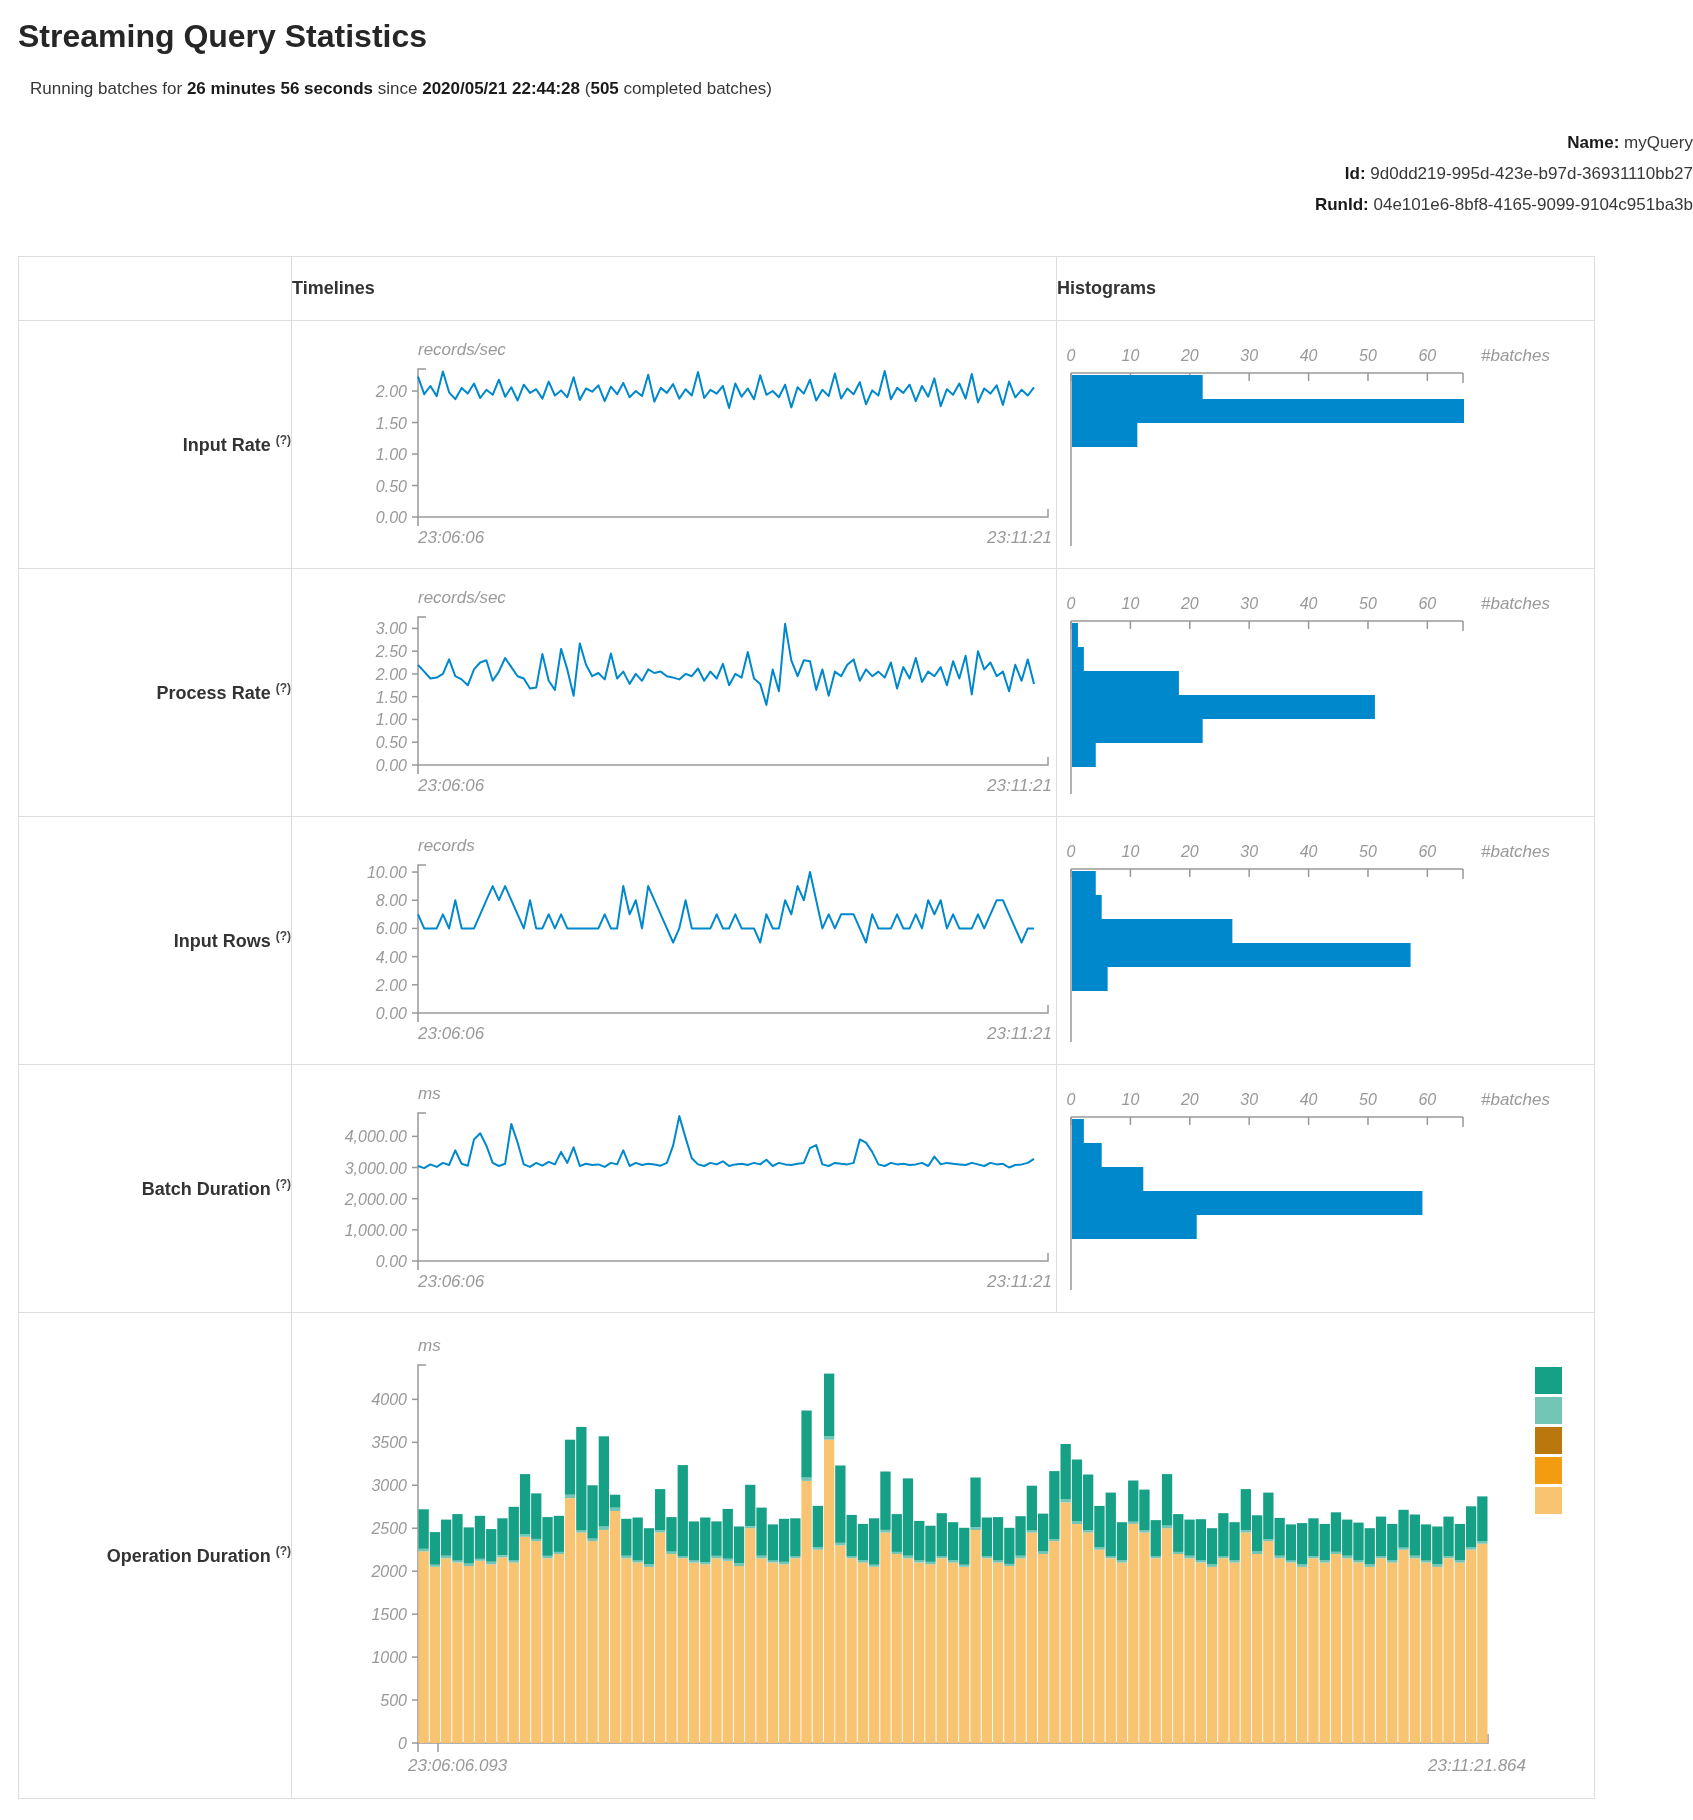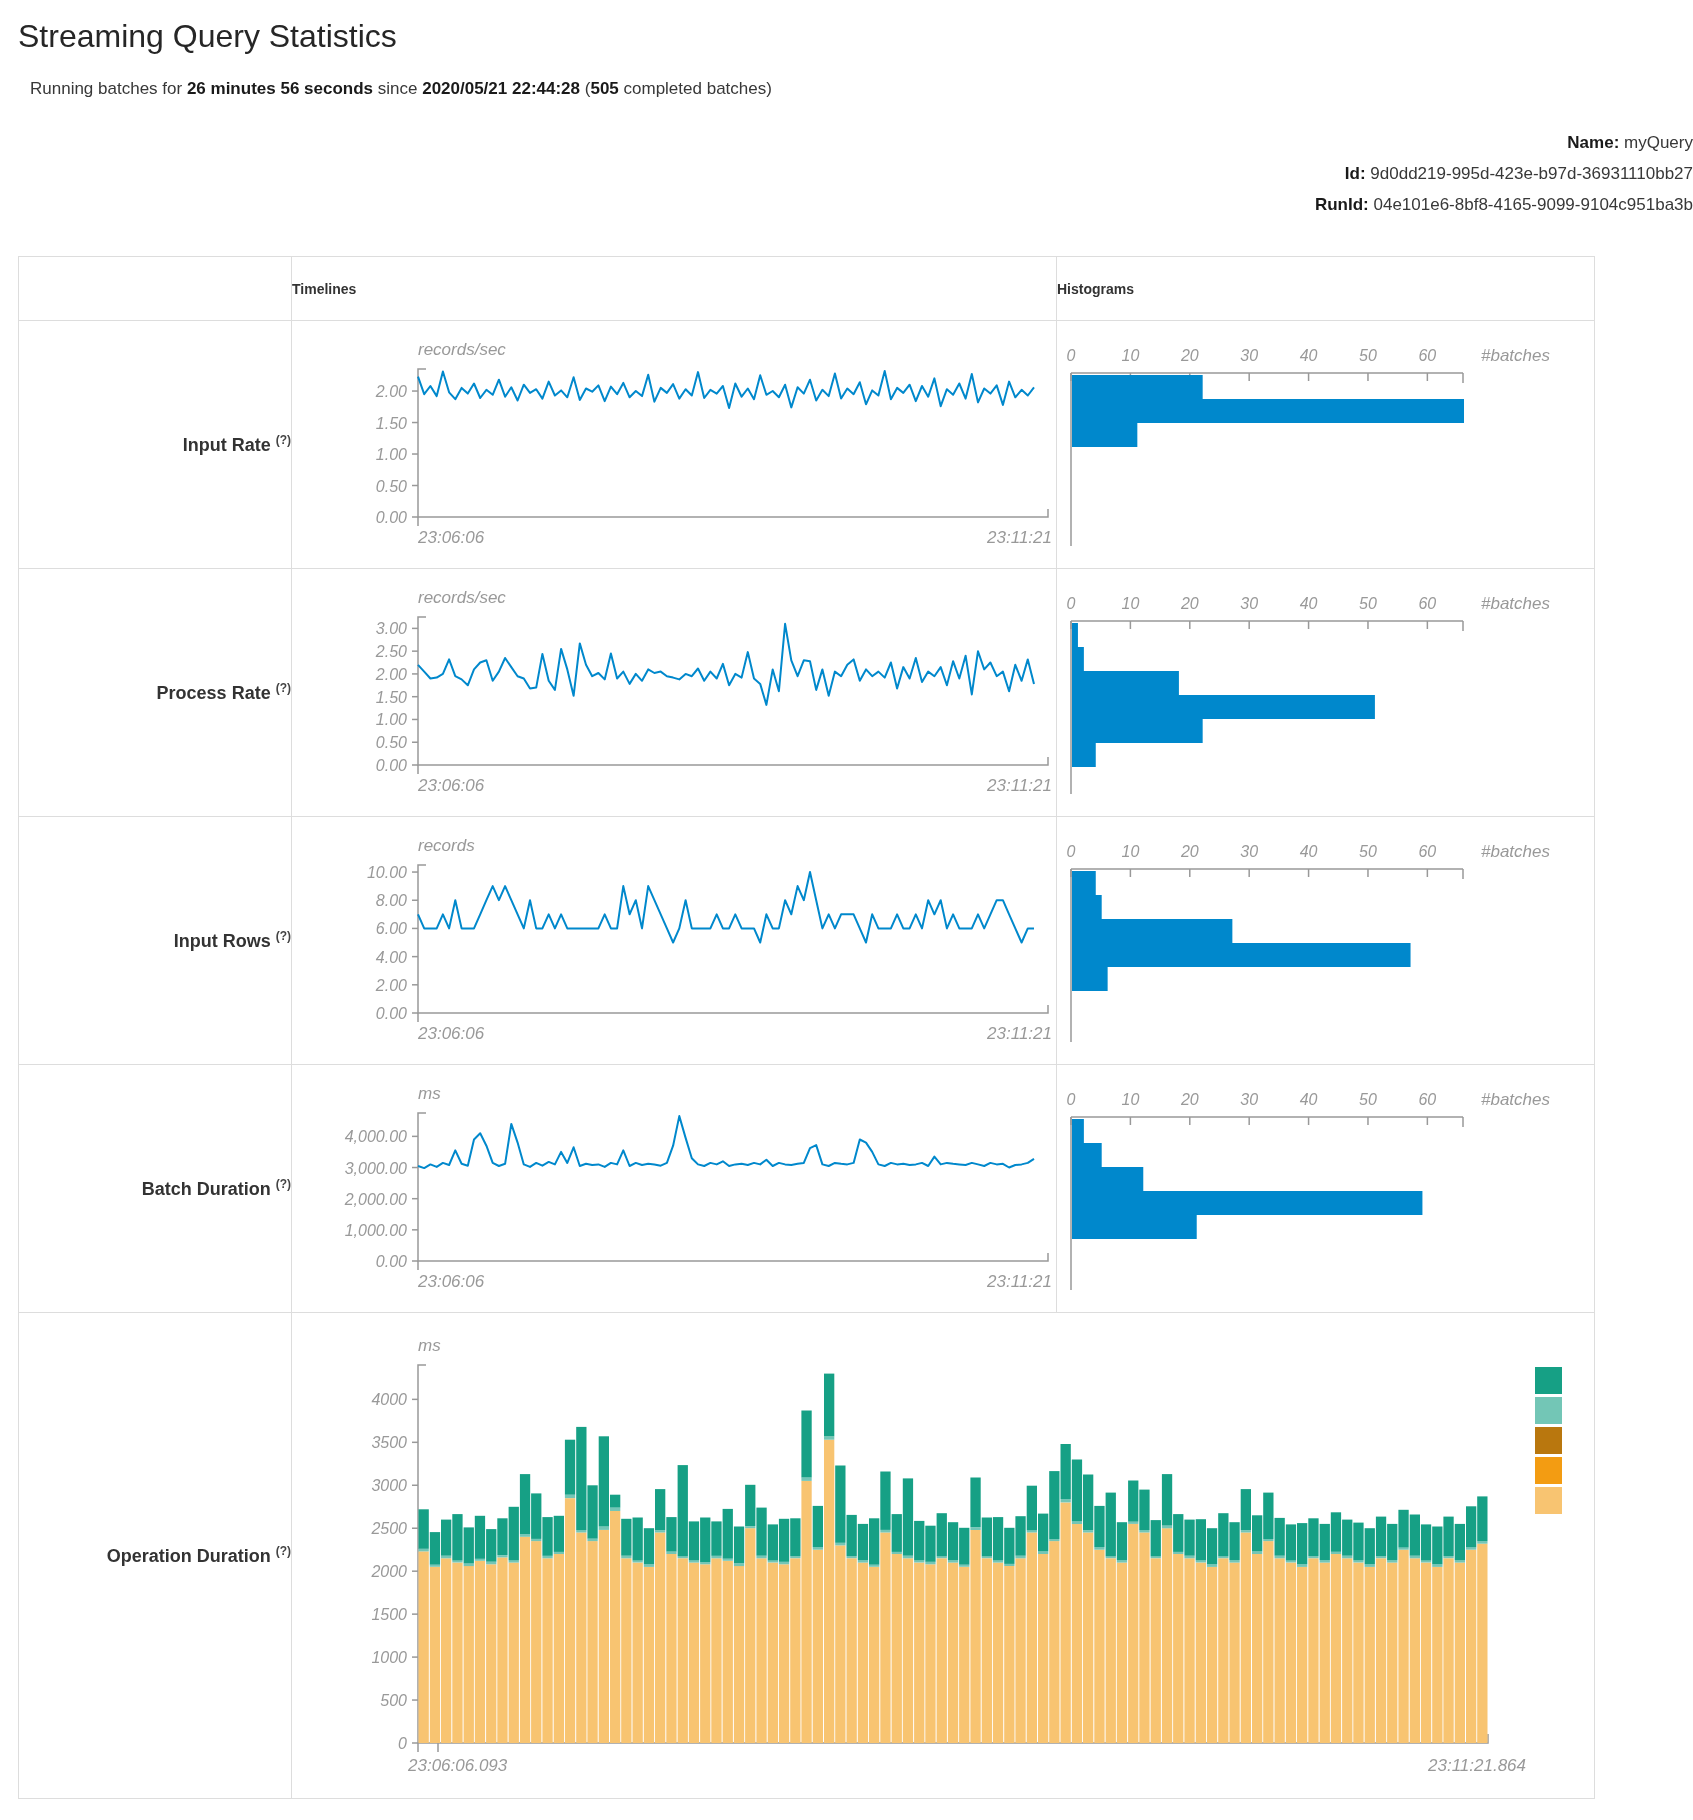--- a/index.html
+++ b/index.html
@@ -1,24 +1,24 @@
 <!DOCTYPE html>
 <html><head>
 <meta charset="utf-8">
 <style>
   html,body{margin:0;padding:0;background:#fff;font-family:"Liberation Sans",sans-serif;color:#333;}
   .page{width:1693px;height:1820px;position:relative;overflow:hidden;}
-  h1{font-size:32px;font-weight:400;color:#262626;margin:18px 0 0 18px;}
+  h1{font-size:32px;font-weight:700;color:#262626;margin:18px 0 0 18px;}
   .status{font-size:17px;color:#383838;margin:24px 0 0 30px;}
   .status b{color:#1a1a1a;}
   .meta{font-size:17px;margin:28px 0 0 18px;line-height:31px;color:#383838;text-align:right;}
   .meta b{color:#1a1a1a;}
   table.stats{border-collapse:collapse;margin:36px 0 0 18px;table-layout:fixed;}
   table.stats td,table.stats th{border:1px solid #ddd;padding:0;}
-  th.hdr{font-size:14px;font-weight:700;color:#333;text-align:left;padding:20px 14px;height:24px;}
+  th.hdr{font-size:18px;font-weight:700;color:#333;text-align:left;padding:20px 14px;height:24px;}
   td.label-cell{vertical-align:middle;padding-left:22px;font-size:18px;font-weight:700;color:#333;text-align:right;}
   td.label-cell sup{font-size:12px;font-weight:700;color:#444;}
   td.chart-cell{vertical-align:top;overflow:hidden;}
   .chart{display:block;font-style:italic;}
   svg{display:block;}
   svg text{font-family:"Liberation Sans",sans-serif;}
   .tick-label{fill:#999;font-size:16px;}
   .unit-label{fill:#999;font-size:17px;}
   .time-label{fill:#999;font-size:17px;}
 </style>

